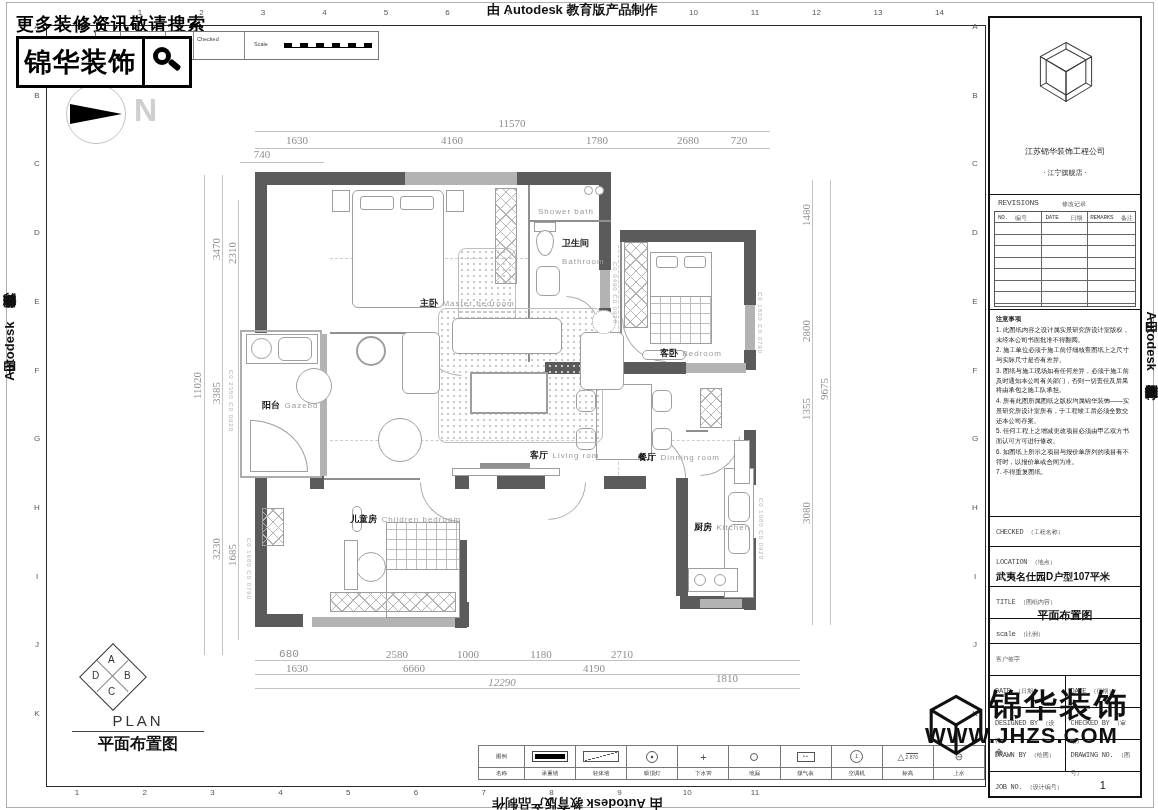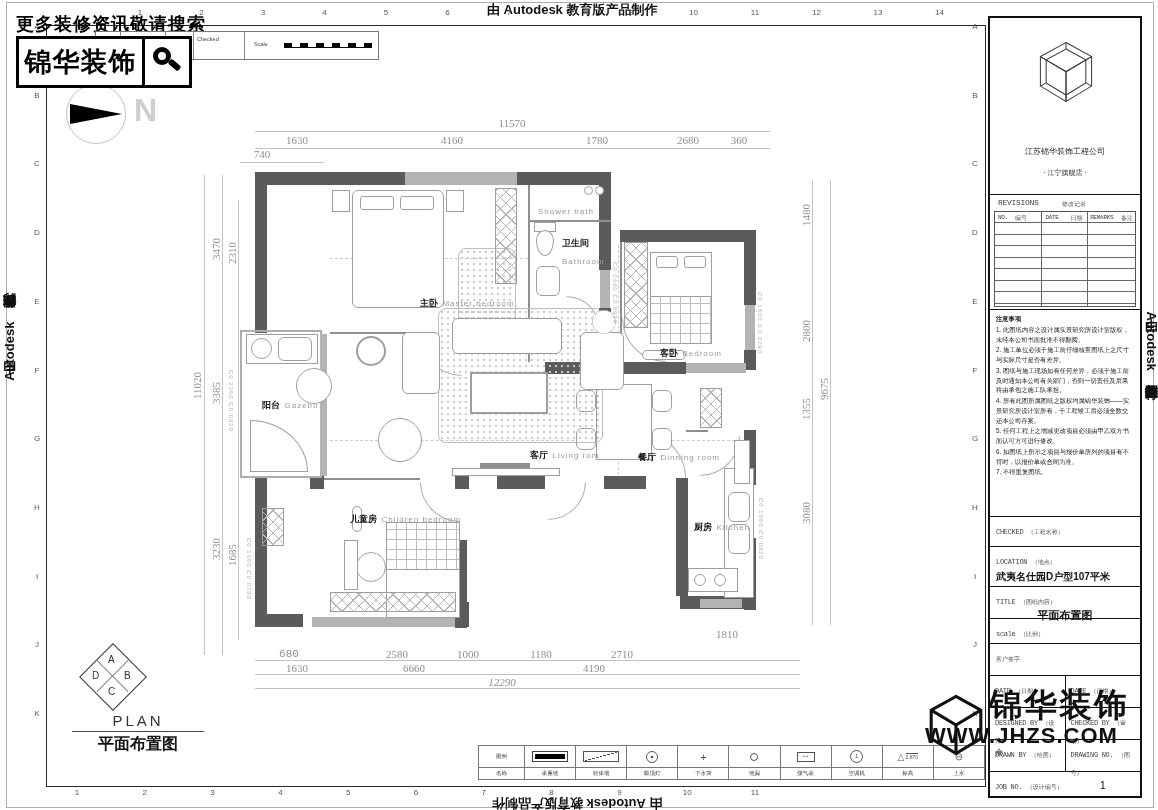--- a/index.html
+++ b/index.html
@@ -313,42 +313,42 @@
   <i class="dline" style="left:830px;top:180px;width:1px;height:445px;"></i>
   <i class="dline" style="left:255px;top:660px;width:545px;height:1px;"></i>
   <i class="dline" style="left:255px;top:674px;width:545px;height:1px;"></i>
   <i class="dline" style="left:255px;top:688px;width:545px;height:1px;"></i>
 
   <span class="dimt" style="left:512px;top:117px;">11570</span>
   <span class="dimt" style="left:297px;top:134px;">1630</span>
   <span class="dimt" style="left:452px;top:134px;">4160</span>
   <span class="dimt" style="left:597px;top:134px;">1780</span>
   <span class="dimt" style="left:688px;top:134px;">2680</span>
-  <span class="dimt" style="left:739px;top:134px;">360</span>
+  <span class="dimt" style="left:739px;top:134px;">720</span>
   <span class="dimt" style="left:262px;top:148px;">740</span>
 
   <span class="dimv" style="left:191px;top:372px;">11020</span>
   <span class="dimv" style="left:210px;top:238px;">3470</span>
   <span class="dimv" style="left:210px;top:382px;">3385</span>
   <span class="dimv" style="left:210px;top:538px;">3230</span>
   <span class="dimv" style="left:226px;top:242px;">2310</span>
   <span class="dimv" style="left:226px;top:544px;">1685</span>
 
   <span class="dimv" style="left:800px;top:204px;">1480</span>
   <span class="dimv" style="left:800px;top:320px;">2800</span>
   <span class="dimv" style="left:800px;top:398px;">1355</span>
   <span class="dimv" style="left:800px;top:502px;">3080</span>
   <span class="dimv" style="left:818px;top:378px;">9675</span>
 
   <span class="dimt" style="left:289px;top:648px;font-family:Liberation Mono, monospace;">680</span>
   <span class="dimt" style="left:397px;top:648px;">2580</span>
   <span class="dimt" style="left:468px;top:648px;">1000</span>
   <span class="dimt" style="left:541px;top:648px;">1180</span>
   <span class="dimt" style="left:622px;top:648px;">2710</span>
-  <span class="dimt" style="left:727px;top:628px;">1810</span>
+  <span class="dimt" style="left:727px;top:672px;">1810</span>
   <span class="dimt" style="left:297px;top:662px;">1630</span>
   <span class="dimt" style="left:414px;top:662px;">6660</span>
   <span class="dimt" style="left:594px;top:662px;">4190</span>
   <span class="dimt" style="left:502px;top:676px;font-style:italic;">12290</span>
 </div>
 
 <div class="tb">
   <div class="tb-sec" style="height:178px;">
     <svg viewBox="0 0 100 100" style="position:absolute;left:44px;top:22px;width:64px;height:64px;">
       <g fill="none" stroke="#3c3c3c" stroke-width="1.6">

